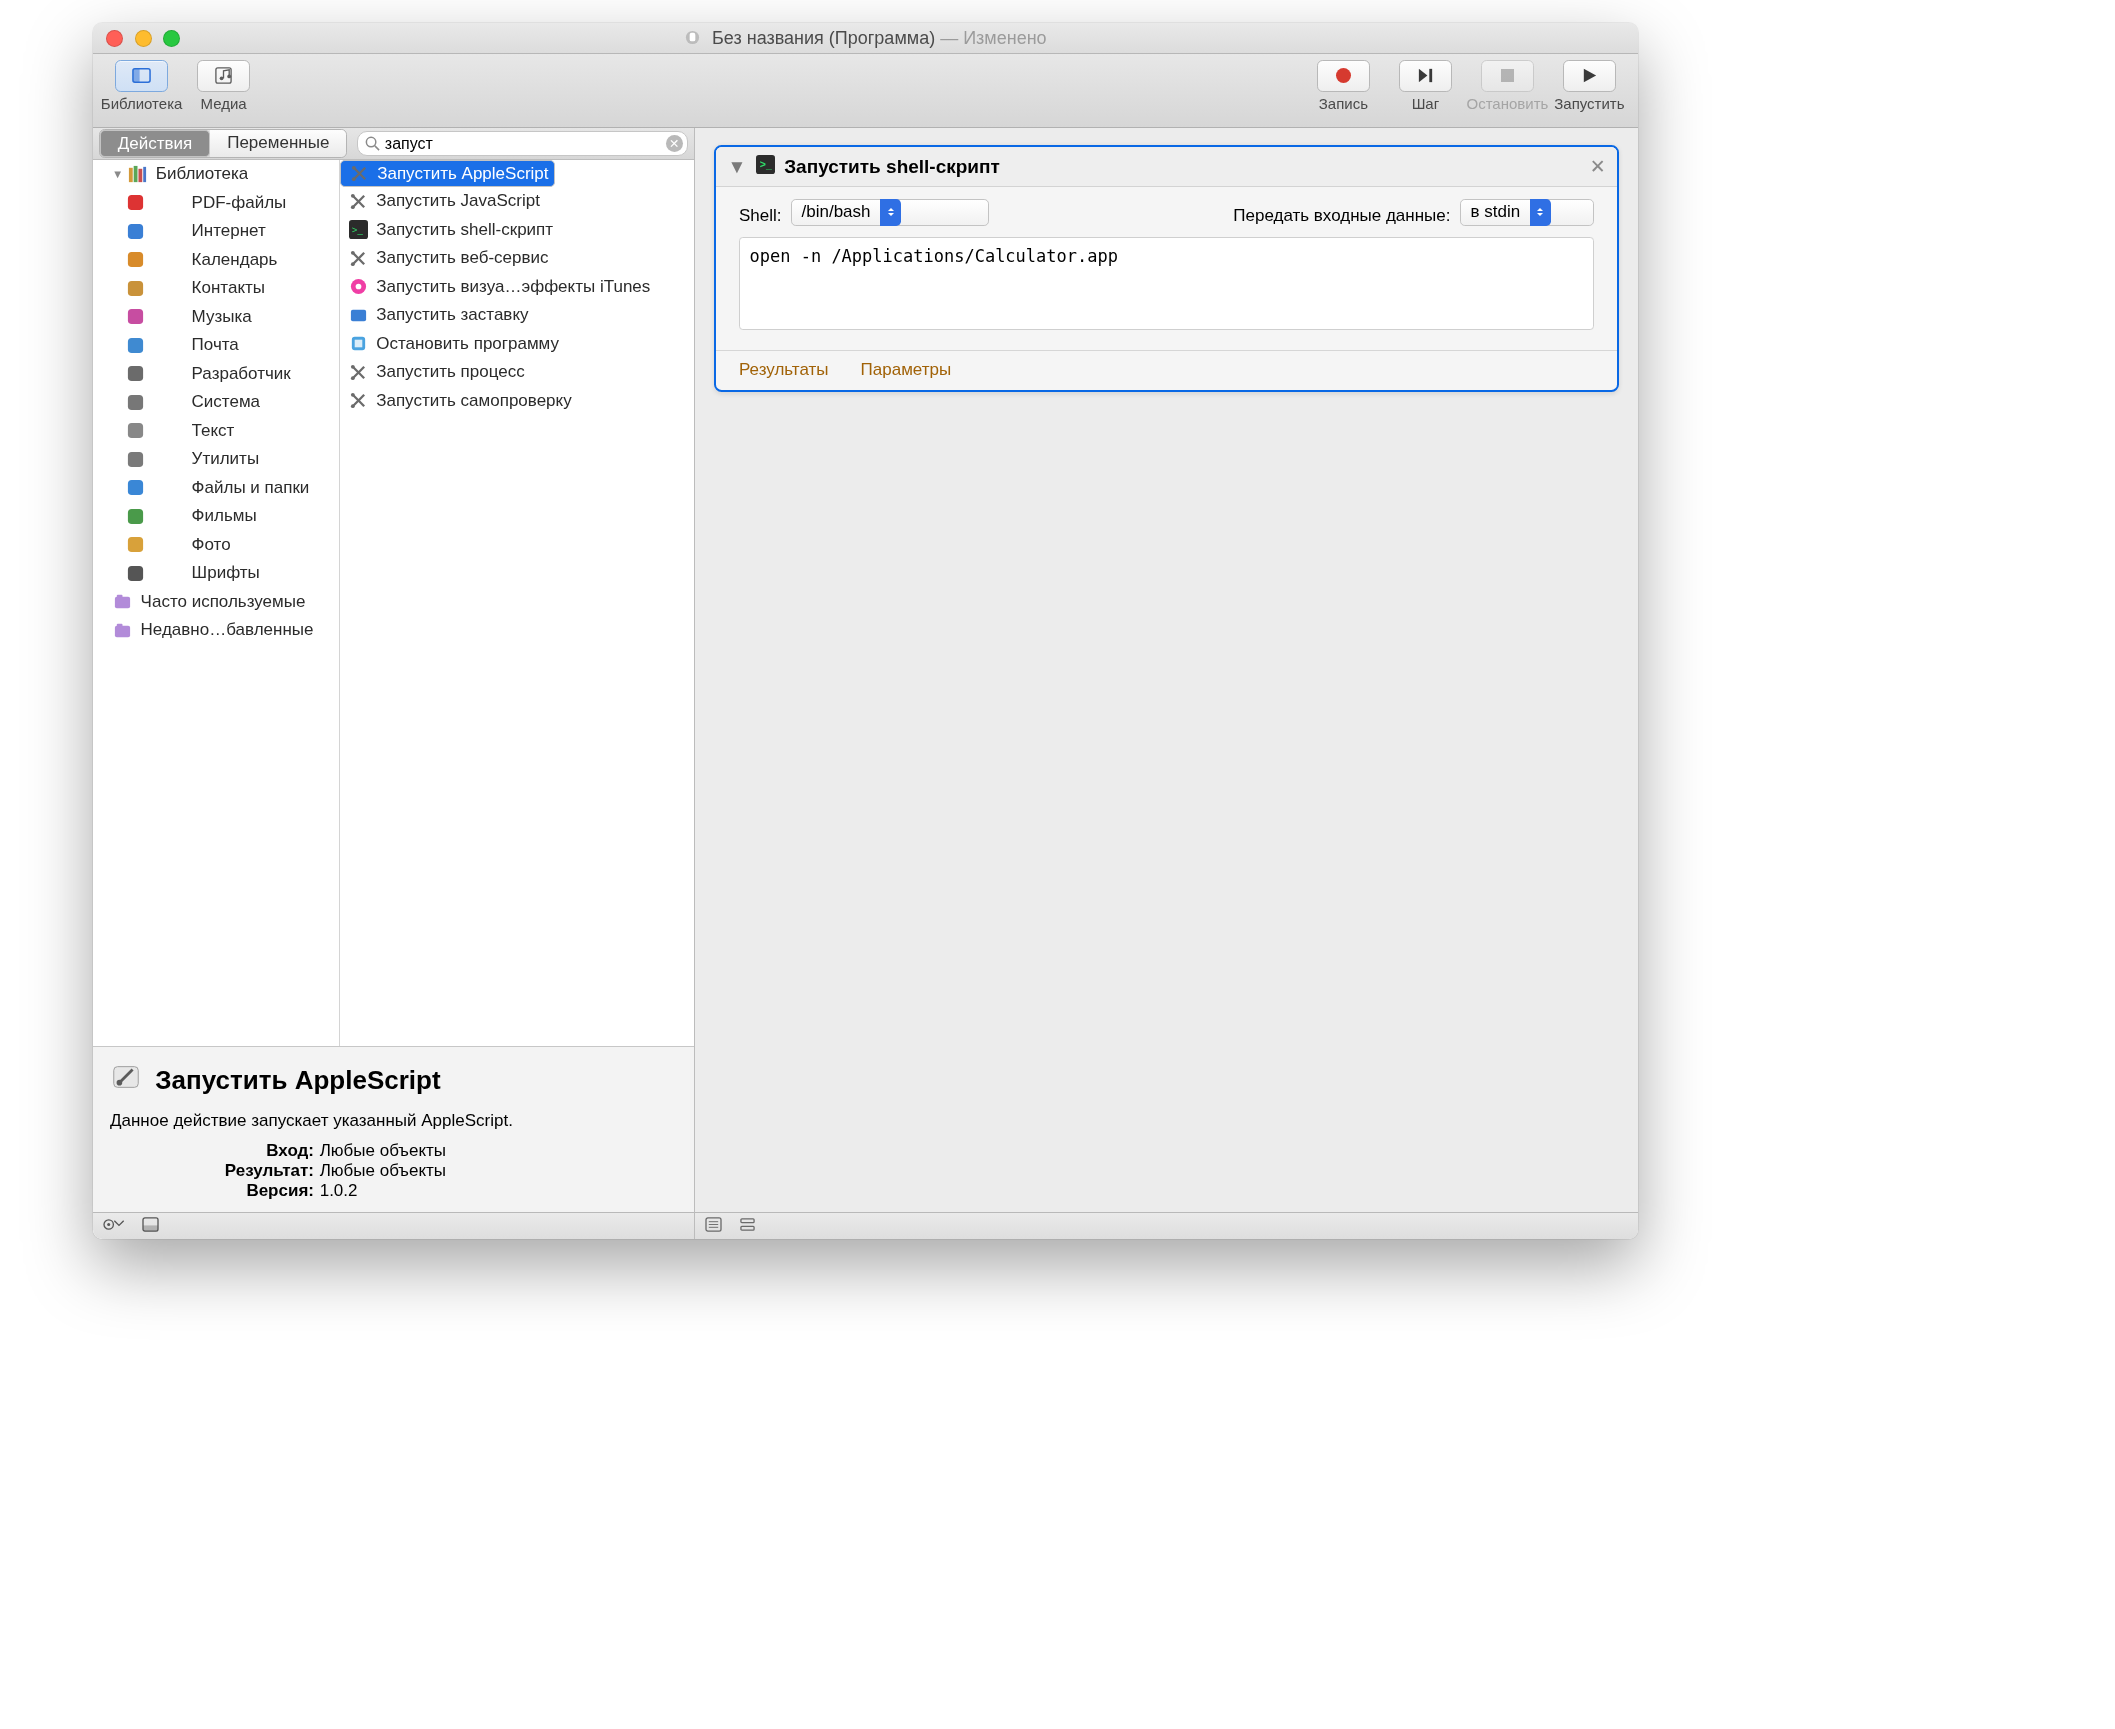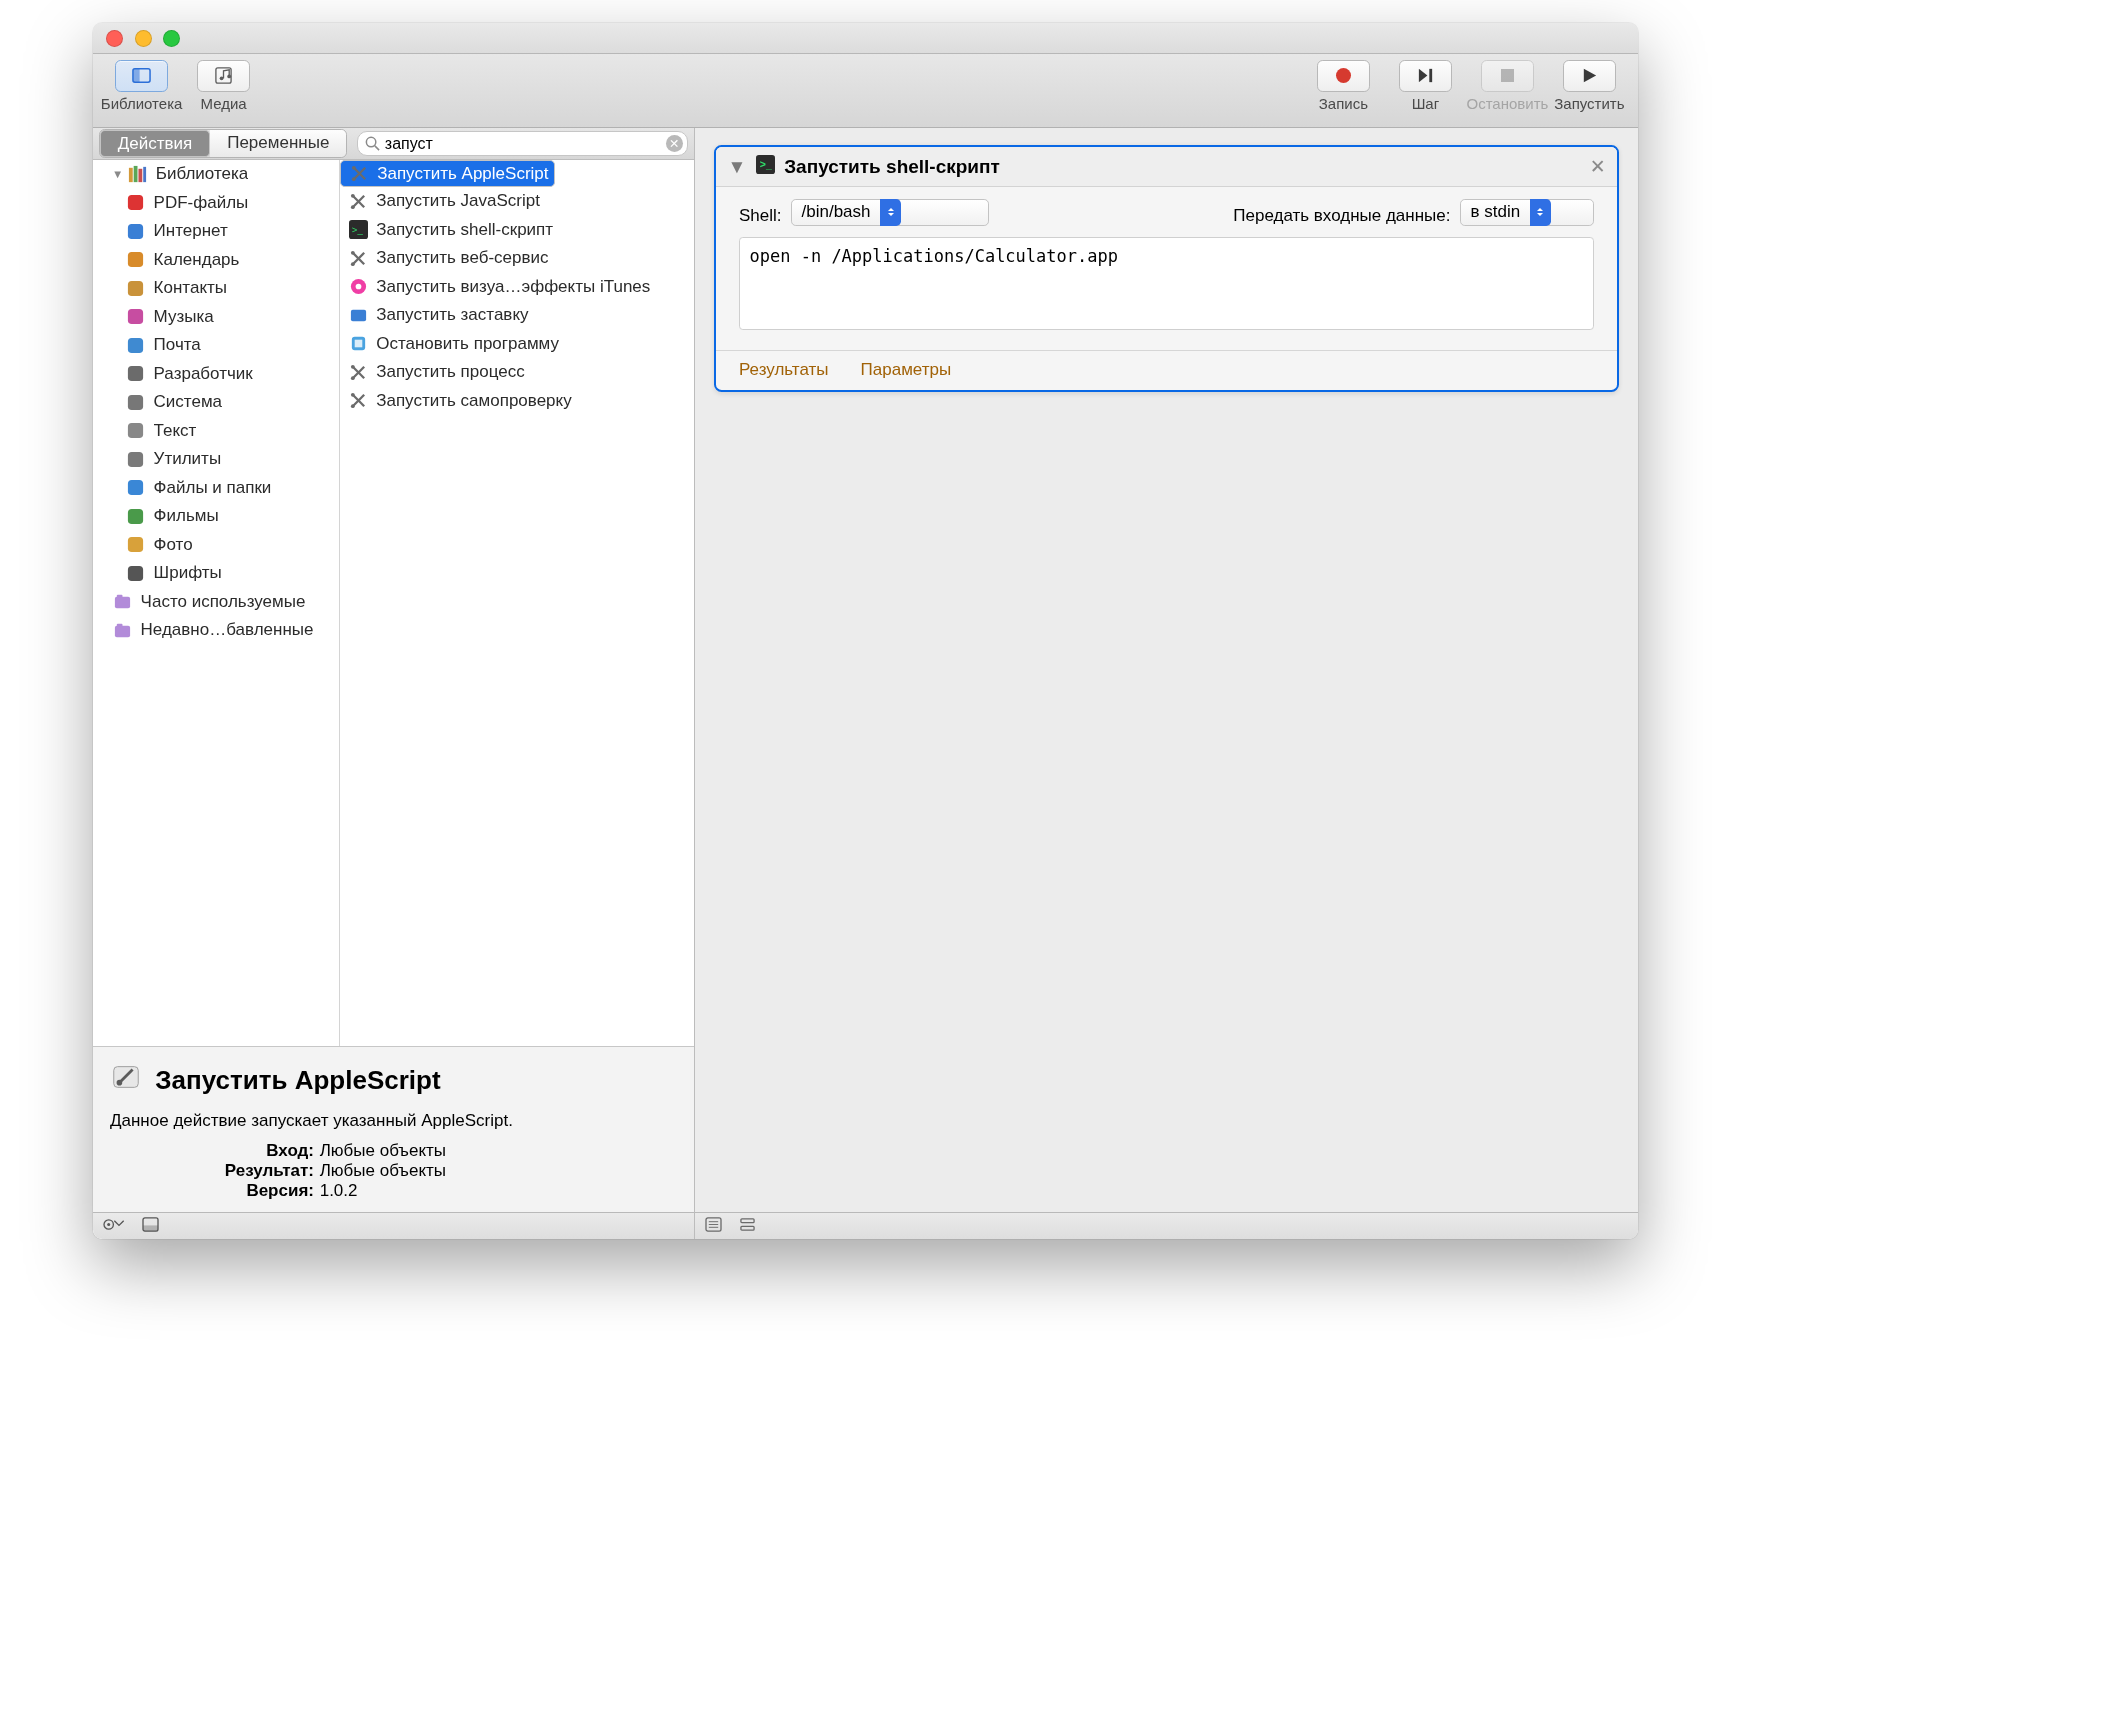--- a/index.html
+++ b/index.html
@@ -46,21 +46,21 @@
   .searchwrap .sicon{ position:absolute; left:6.7px; top:3.8px; color:#8a8a8a; }
   .searchwrap .clear{ position:absolute; right:5.7px; top:3.8px; width:17px; height:17px; border-radius:50%; background:#b9b9b9; color:#fff; font-size:12.4px; display:flex; align-items:center; justify-content:center; }
 
   .libsplit { flex:1; display:flex; min-height:0; }
   .libcol { width:247px; border-right:1px solid #d4d4d4; overflow:auto; background:#fff; }
   .actcol { flex:1; overflow:auto; background:#fff; }
 
   .librow, .actrow { display:flex; align-items:center; height:28.5px; padding:0 5.7px 0 7.6px; font-size:17px; color:#2b2b2b; white-space:nowrap; }
   .librow .disc{ width:13.3px; color:#8a8a8a; margin-right:1.9px; font-size:11.4px; }
   .librow .ic, .actrow .ic { width:21px; height:21px; margin-right:7.6px; display:flex; align-items:center; justify-content:center; flex-shrink:0; }
-  .librow.indent{ padding-left:32px; }
+  .librow.indent{ padding-left:32px;gap:38px; }
   .librow.indent2{ padding-left:19px; }
   .librow .txt, .actrow .txt { overflow:hidden; text-overflow:ellipsis; }
   .actrow.sel{ background:#1a6fe8; color:#fff; }
   .actrow.sel .txt{color:#fff;}
 
   .detail { border-top:1px solid #c7c7c7; padding:13.3px 17px 11.4px 17px; background:#f3f3f3; }
   .detail h2{ font-size:26px; font-weight:700; display:flex; align-items:center; gap:13.3px; }
   .detail .desc{ font-size:17px; margin:11.4px 0 9.5px 0; }
   .detail .kv{ font-size:17px; text-align:left; margin-left:80px; }
   .detail .kv b{ display:inline-block; width:124px; text-align:right; margin-right:5.7px; }
@@ -93,20 +93,29 @@
 </head>
 <body>
 
 <div class="window">
 
   <div class="titlebar">
     <div class="traffic">
       <div class="dot red"></div>
       <div class="dot yellow"></div>
       <div class="dot green"></div>
+    </div>
+    <div class="title-center">
+      <span class="title-icon">
+        <svg viewBox="0 0 18 18">
+            <circle cx="9" cy="9" r="7" fill="#bcbcbc"></circle>
+            <rect x="6" y="4" width="6" height="9" rx="2" fill="#fff"></rect>
+          </svg>
+      </span>
+      <span>Без названия (Программа)</span><span class="muted"> — </span><span class="muted">Изменено</span>
     </div>
   </div>
 
   <div class="toolbar">
     <div class="tbtn active">
       <div class="btnbox">
           <svg class="ico" viewBox="0 0 20 20">
             <rect x="1" y="3" width="18" height="14" rx="2" fill="none" stroke="#2c6fd8" stroke-width="1.6"></rect>
             <rect x="1" y="3" width="7" height="14" fill="#2c6fd8" opacity=".5"></rect>
           </svg>

